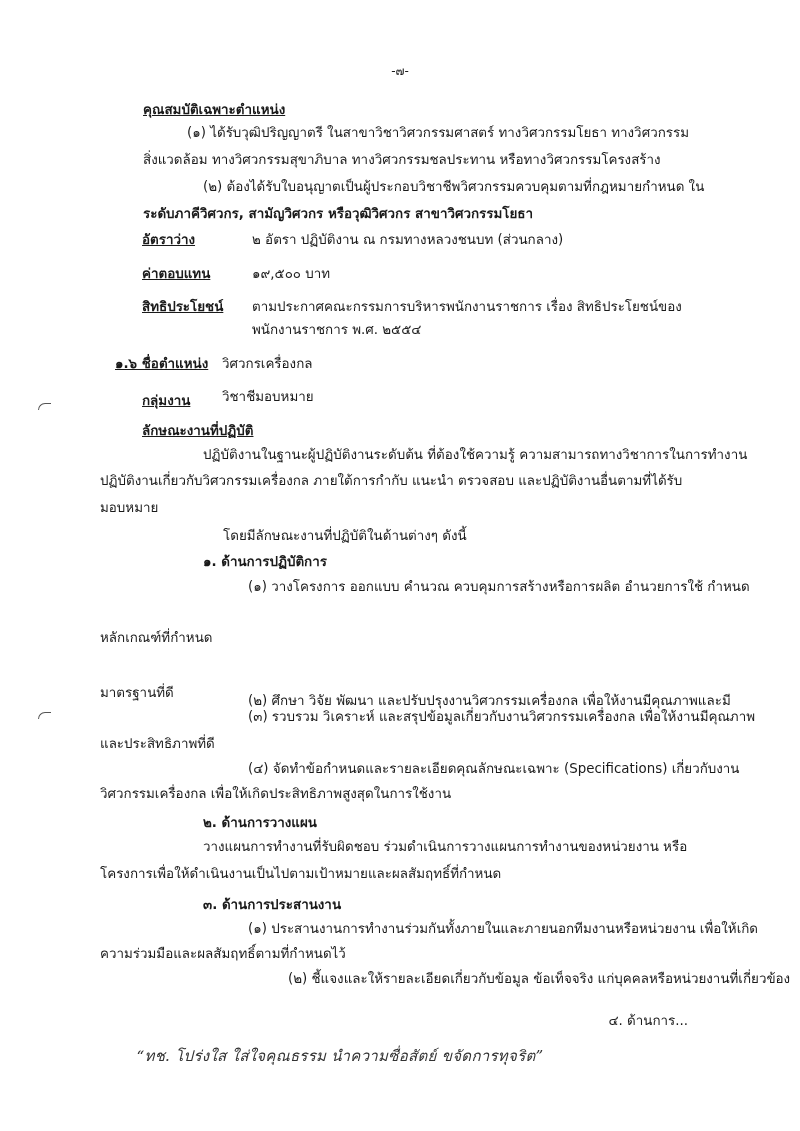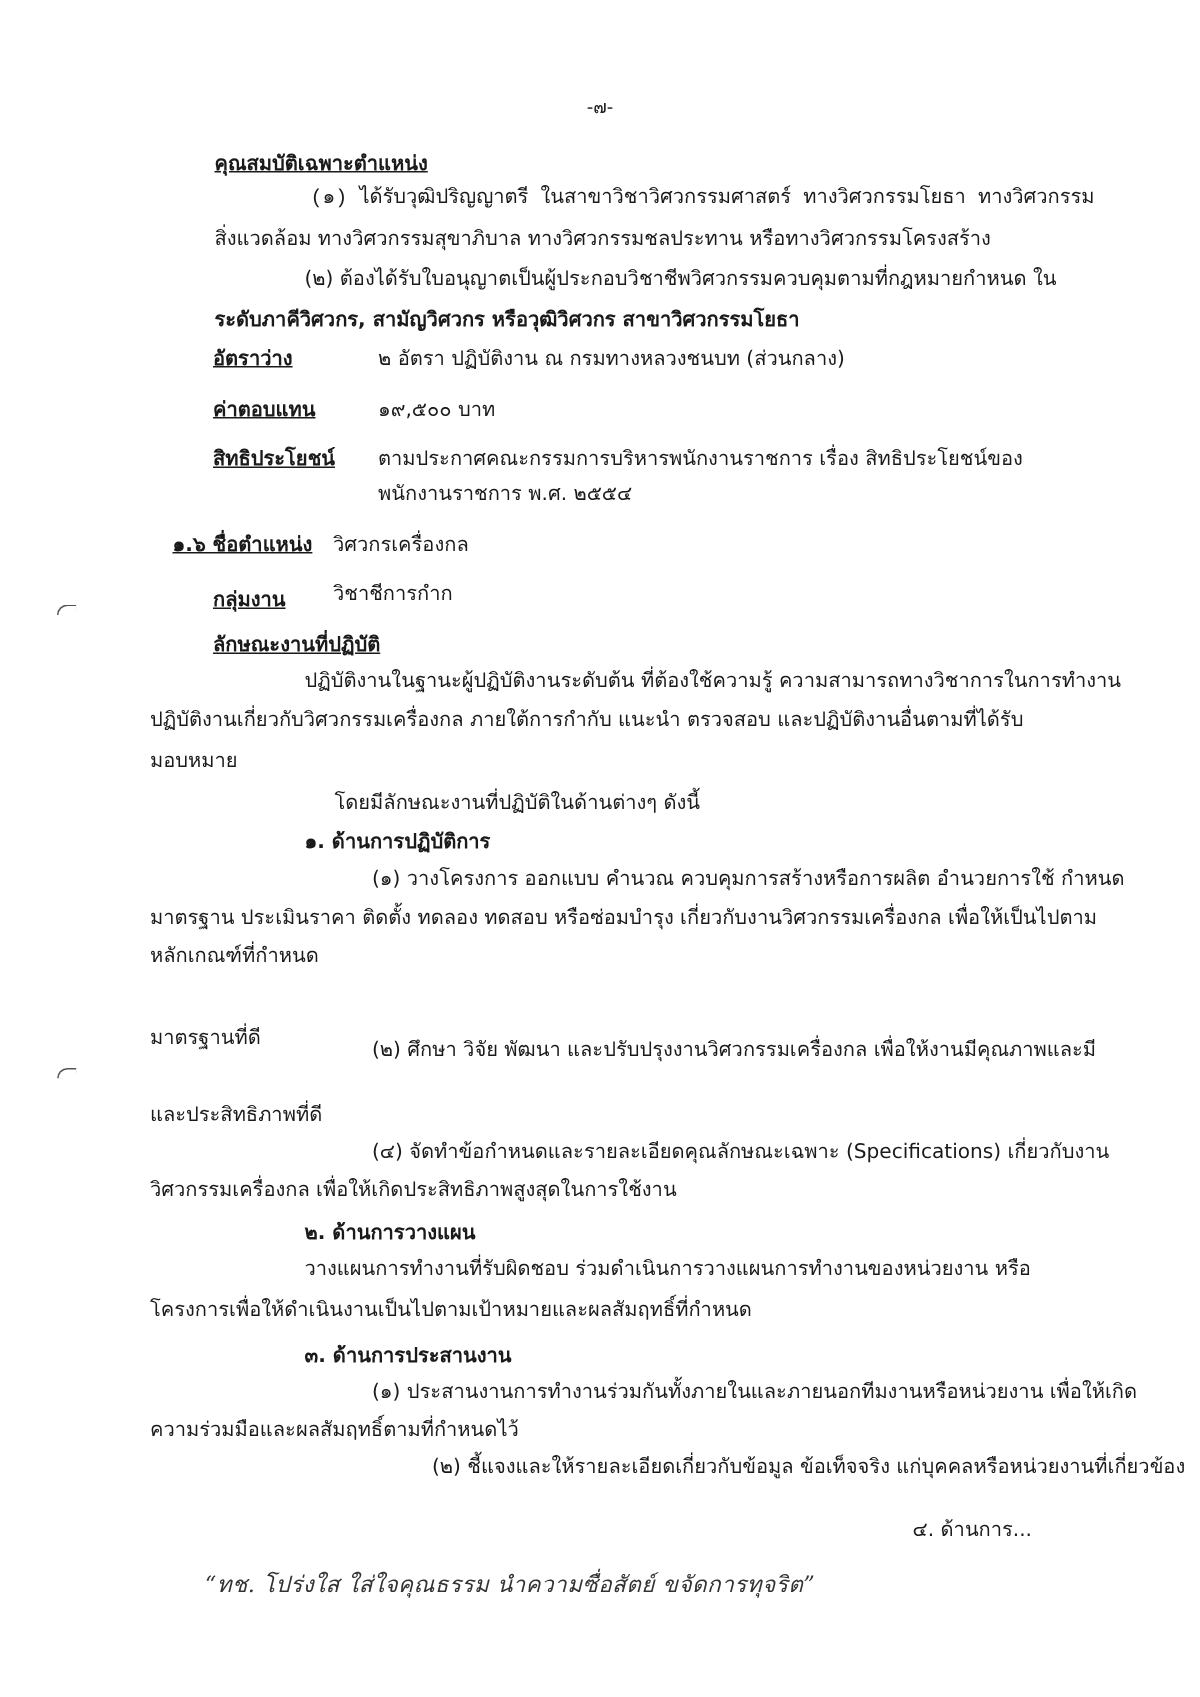--- a/index.html
+++ b/index.html
@@ -26,55 +26,55 @@
   .cont { right: 112px; top: 1012px; }
 </style>
 </head>
 <body>
 
 <div class="page">
 
   <div class="abs page-num">-๗-</div>
 
   <div class="abs b u" style="left:143px; top:101px;">คุณสมบัติเฉพาะตำแหน่ง</div>
-  <div class="abs" style="left:207px; top:124px;font-family:Liberation Mono, monospace;">(๑) ได้รับวุฒิปริญญาตรี ในสาขาวิชาวิศวกรรมศาสตร์ ทางวิศวกรรมโยธา ทางวิศวกรรม</div>
+  <div class="abs" style="left:187px; top:124px;">(๑) ได้รับวุฒิปริญญาตรี ในสาขาวิชาวิศวกรรมศาสตร์ ทางวิศวกรรมโยธา ทางวิศวกรรม</div>
   <div class="abs" style="left:143px; top:151px;">สิ่งแวดล้อม ทางวิศวกรรมสุขาภิบาล ทางวิศวกรรมชลประทาน หรือทางวิศวกรรมโครงสร้าง</div>
   <div class="abs" style="left:203px; top:178px;">(๒) ต้องได้รับใบอนุญาตเป็นผู้ประกอบวิชาชีพวิศวกรรมควบคุมตามที่กฎหมายกำหนด  ใน</div>
   <div class="abs b" style="left:143px; top:205px;">ระดับภาคีวิศวกร, สามัญวิศวกร หรือวุฒิวิศวกร สาขาวิศวกรรมโยธา</div>
 
   <div class="abs b u" style="left:142px; top:231px;">อัตราว่าง</div>
   <div class="abs" style="left:252px; top:231px;">๒   อัตรา ปฏิบัติงาน ณ กรมทางหลวงชนบท (ส่วนกลาง)</div>
 
   <div class="abs b u" style="left:142px; top:265px;">ค่าตอบแทน</div>
   <div class="abs" style="left:252px; top:265px;">๑๙,๕๐๐ บาท</div>
 
   <div class="abs b u" style="left:142px; top:298px;">สิทธิประโยชน์</div>
   <div class="abs" style="left:252px; top:298px;">ตามประกาศคณะกรรมการบริหารพนักงานราชการ เรื่อง สิทธิประโยชน์ของ</div>
   <div class="abs" style="left:252px; top:321px;">พนักงานราชการ พ.ศ. ๒๕๕๔</div>
 
   <div class="abs b u" style="left:115px; top:355px;">๑.๖ ชื่อตำแหน่ง</div>
   <div class="abs" style="left:222px; top:355px;">วิศวกรเครื่องกล</div>
 
   <div class="abs b u" style="left:142px; top:392px;text-align:right;">กลุ่มงาน</div>
-  <div class="abs" style="left:222px; top:388px;">วิชาชีการกำก</div>
+  <div class="abs" style="left:222px; top:388px;">วิชาชีมอบหมาย</div>
 
   <div class="abs b u" style="left:142px; top:422px;">ลักษณะงานที่ปฏิบัติ</div>
   <div class="abs" style="left:203px; top:446px;">ปฏิบัติงานในฐานะผู้ปฏิบัติงานระดับต้น ที่ต้องใช้ความรู้ ความสามารถทางวิชาการในการทำงาน</div>
   <div class="abs" style="left:100px; top:472px;">ปฏิบัติงานเกี่ยวกับวิศวกรรมเครื่องกล ภายใต้การกำกับ แนะนำ ตรวจสอบ และปฏิบัติงานอื่นตามที่ได้รับ</div>
   <div class="abs" style="left:100px; top:499px;">มอบหมาย</div>
   <div class="abs" style="left:203px; top:527px;margin-left:20px;">โดยมีลักษณะงานที่ปฏิบัติในด้านต่างๆ ดังนี้</div>
 
   <div class="abs b" style="left:203px; top:553px;">๑. ด้านการปฏิบัติการ</div>
   <div class="abs" style="left:248px; top:578px;">(๑) วางโครงการ ออกแบบ คำนวณ ควบคุมการสร้างหรือการผลิต อำนวยการใช้ กำหนด</div>
-  <div class="abs" style="left:100px; top:604px;">มาตรฐาน ประเมินราคา ติดตั้ง ทดลอง ทดสอบ หรือซ่อมบำรุง เกี่ยวกับงานวิศวกรรมเครื่องกล เพื่อให้เป็นไปตาม</div>
   <div class="abs" style="left:100px; top:629px;">หลักเกณฑ์ที่กำหนด</div>
 
   <div class="abs" style="left:248px; top:692px;">(๒) ศึกษา วิจัย พัฒนา และปรับปรุงงานวิศวกรรมเครื่องกล เพื่อให้งานมีคุณภาพและมี</div>
   <div class="abs" style="left:100px; top:684px;">มาตรฐานที่ดี</div>
 
+  <div class="abs" style="left:248px; top:708px;">(๓) รวบรวม วิเคราะห์ และสรุปข้อมูลเกี่ยวกับงานวิศวกรรมเครื่องกล เพื่อให้งานมีคุณภาพ</div>
   <div class="abs" style="left:100px; top:735px;">และประสิทธิภาพที่ดี</div>
 
   <div class="abs" style="left:248px; top:760px;">(๔) จัดทำข้อกำหนดและรายละเอียดคุณลักษณะเฉพาะ (Specifications) เกี่ยวกับงาน</div>
   <div class="abs" style="left:100px; top:785px;">วิศวกรรมเครื่องกล เพื่อให้เกิดประสิทธิภาพสูงสุดในการใช้งาน</div>
 
   <div class="abs b" style="left:203px; top:814px;">๒. ด้านการวางแผน</div>
   <div class="abs" style="left:203px; top:838px;">วางแผนการทำงานที่รับผิดชอบ ร่วมดำเนินการวางแผนการทำงานของหน่วยงาน หรือ</div>
   <div class="abs" style="left:100px; top:865px;">โครงการเพื่อให้ดำเนินงานเป็นไปตามเป้าหมายและผลสัมฤทธิ์ที่กำหนด</div>
 
   <div class="abs b" style="left:203px; top:896px;">๓. ด้านการประสานงาน</div>

